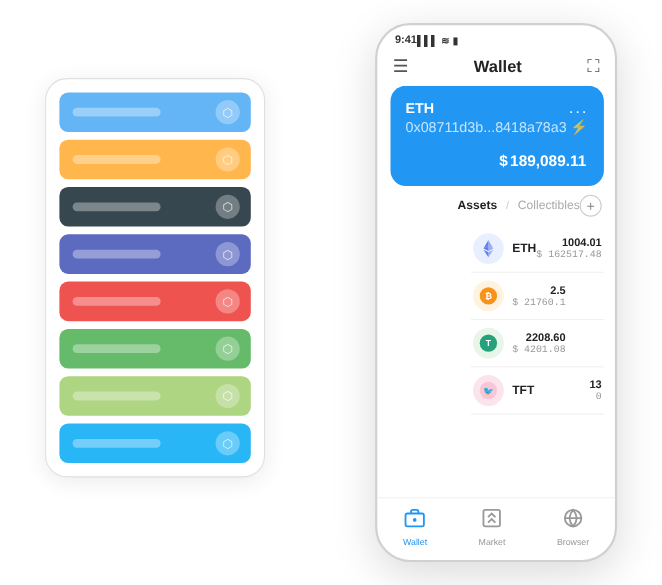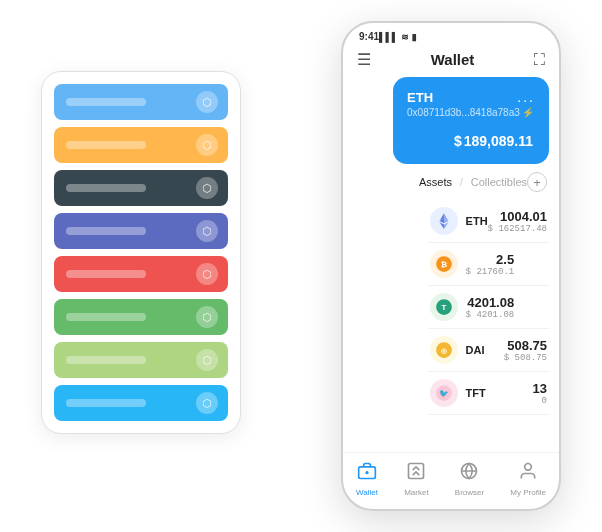--- a/index.html
+++ b/index.html
@@ -152,21 +152,21 @@
       font-size: 13px;
       font-weight: 700;
     }
 
     .eth-card-dots {
       font-size: 14px;
       letter-spacing: 2px;
     }
 
     .eth-card-address {
-      font-size: 10px;
+      font-size: 13px;
       opacity: 0.75;
       margin-bottom: 8px;
     }
 
     .eth-card-balance {
       font-size: 22px;
       font-weight: 700;
       text-align: right;
     }
 
@@ -185,21 +185,21 @@
 
     .assets-tabs {
       display: flex;
       gap: 8px;
       align-items: center;
       font-size: 11px;
     }
 
     .assets-tab-active {
       color: #222;
-      font-weight: 400;
+      font-weight: 700;
       margin-left: 18px;
     }
 
     .assets-tab-divider {
       color: #ccc;
       font-size: 10px;
     }
 
     .assets-tab-inactive {
       color: #aaa;
@@ -253,21 +253,21 @@
       font-size: 11px;
       font-weight: 600;
       color: #222;
     }
 
     .asset-amounts {
       text-align: right;
     }
 
     .asset-amount-main {
-      font-size: 13px;
+      font-size: 10px;
       font-weight: 600;
       color: #222;
     }
 
     .asset-amount-usd {
       font-size: 9px;
       color: #999;
       font-family: Liberation Mono, monospace;
     }
 
@@ -424,40 +424,25 @@
         </div>
 
         <div class="asset-item">
           <div class="asset-icon" style="background:#E8F5E9;">
             <svg width="18" height="18" viewBox="0 0 32 32">
                 <circle cx="16" cy="16" r="14" fill="#26A17B"></circle>
                 <text x="16" y="21" text-anchor="middle" fill="white" font-size="14" font-weight="bold">T</text>
               </svg>
           </div>
           <div class="asset-amounts">
-            <div class="asset-amount-main">4201.08</div>
+            <div class="asset-amount-main">2208.60</div>
             <div class="asset-amount-usd">$ 4201.08</div>
           </div>
         </div>
 
-        <div class="asset-item">
-          <div class="asset-icon" style="background:#FFF8E1;">
-            <svg width="18" height="18" viewBox="0 0 32 32">
-                <circle cx="16" cy="16" r="14" fill="#F4B731"></circle>
-                <text x="16" y="21" text-anchor="middle" fill="white" font-size="12" font-weight="bold">◎</text>
-              </svg>
-          </div>
-          <div class="asset-info">
-            <div class="asset-name">DAI</div>
-          </div>
-          <div class="asset-amounts">
-            <div class="asset-amount-main">508.75</div>
-            <div class="asset-amount-usd">$ 508.75</div>
-          </div>
-        </div>
 
 
         <div class="asset-item">
           <div class="asset-icon" style="background:#FCE4EC;">
             <svg width="18" height="18" viewBox="0 0 32 32">
                 <circle cx="16" cy="16" r="14" fill="#E91E63" opacity="0.15"></circle>
                 <text x="16" y="21" text-anchor="middle" fill="#E91E63" font-size="14">🐦</text>
               </svg>
           </div>
           <div class="asset-info">
@@ -496,26 +481,17 @@
       <div class="nav-item">
         <span class="nav-icon">
           <svg width="20" height="20" viewBox="0 0 24 24" fill="none" stroke="#999" stroke-width="2">
               <circle cx="12" cy="12" r="9"></circle>
               <path d="M12 3a15.3 15.3 0 0 1 4 9 15.3 15.3 0 0 1-4 9 15.3 15.3 0 0 1-4-9 15.3 15.3 0 0 1 4-9z"></path>
               <line x1="3" y1="12" x2="21" y2="12"></line>
             </svg>
         </span>
         <span class="nav-label">Browser</span>
       </div>
-      <div class="nav-item">
-        <span class="nav-icon">
-          <svg width="20" height="20" viewBox="0 0 24 24" fill="none" stroke="#999" stroke-width="2">
-              <path d="M20 21v-2a4 4 0 0 0-4-4H8a4 4 0 0 0-4 4v2"></path>
-              <circle cx="12" cy="7" r="4"></circle>
-            </svg>
-        </span>
-        <span class="nav-label">My Profile</span>
-      </div>
     </div>
 
   </div>
 
 </div>
 
 </body></html>

